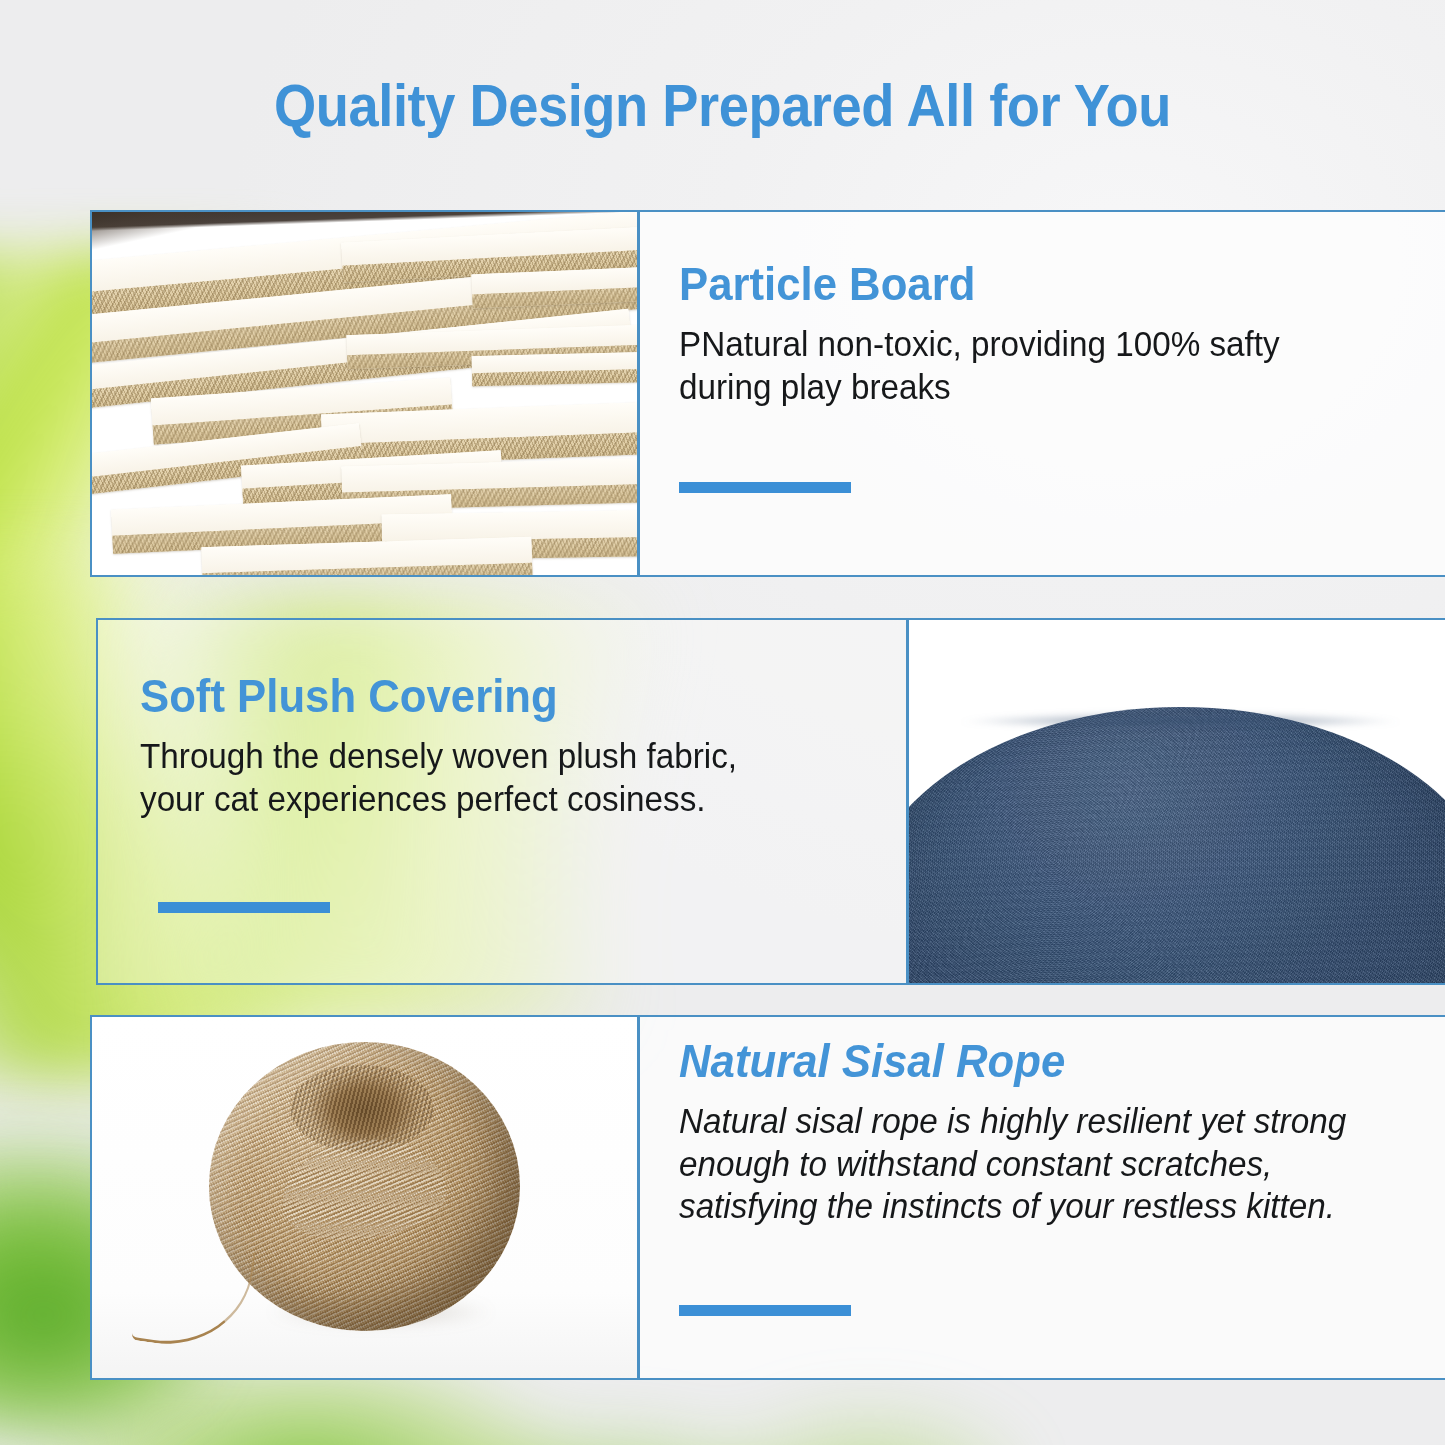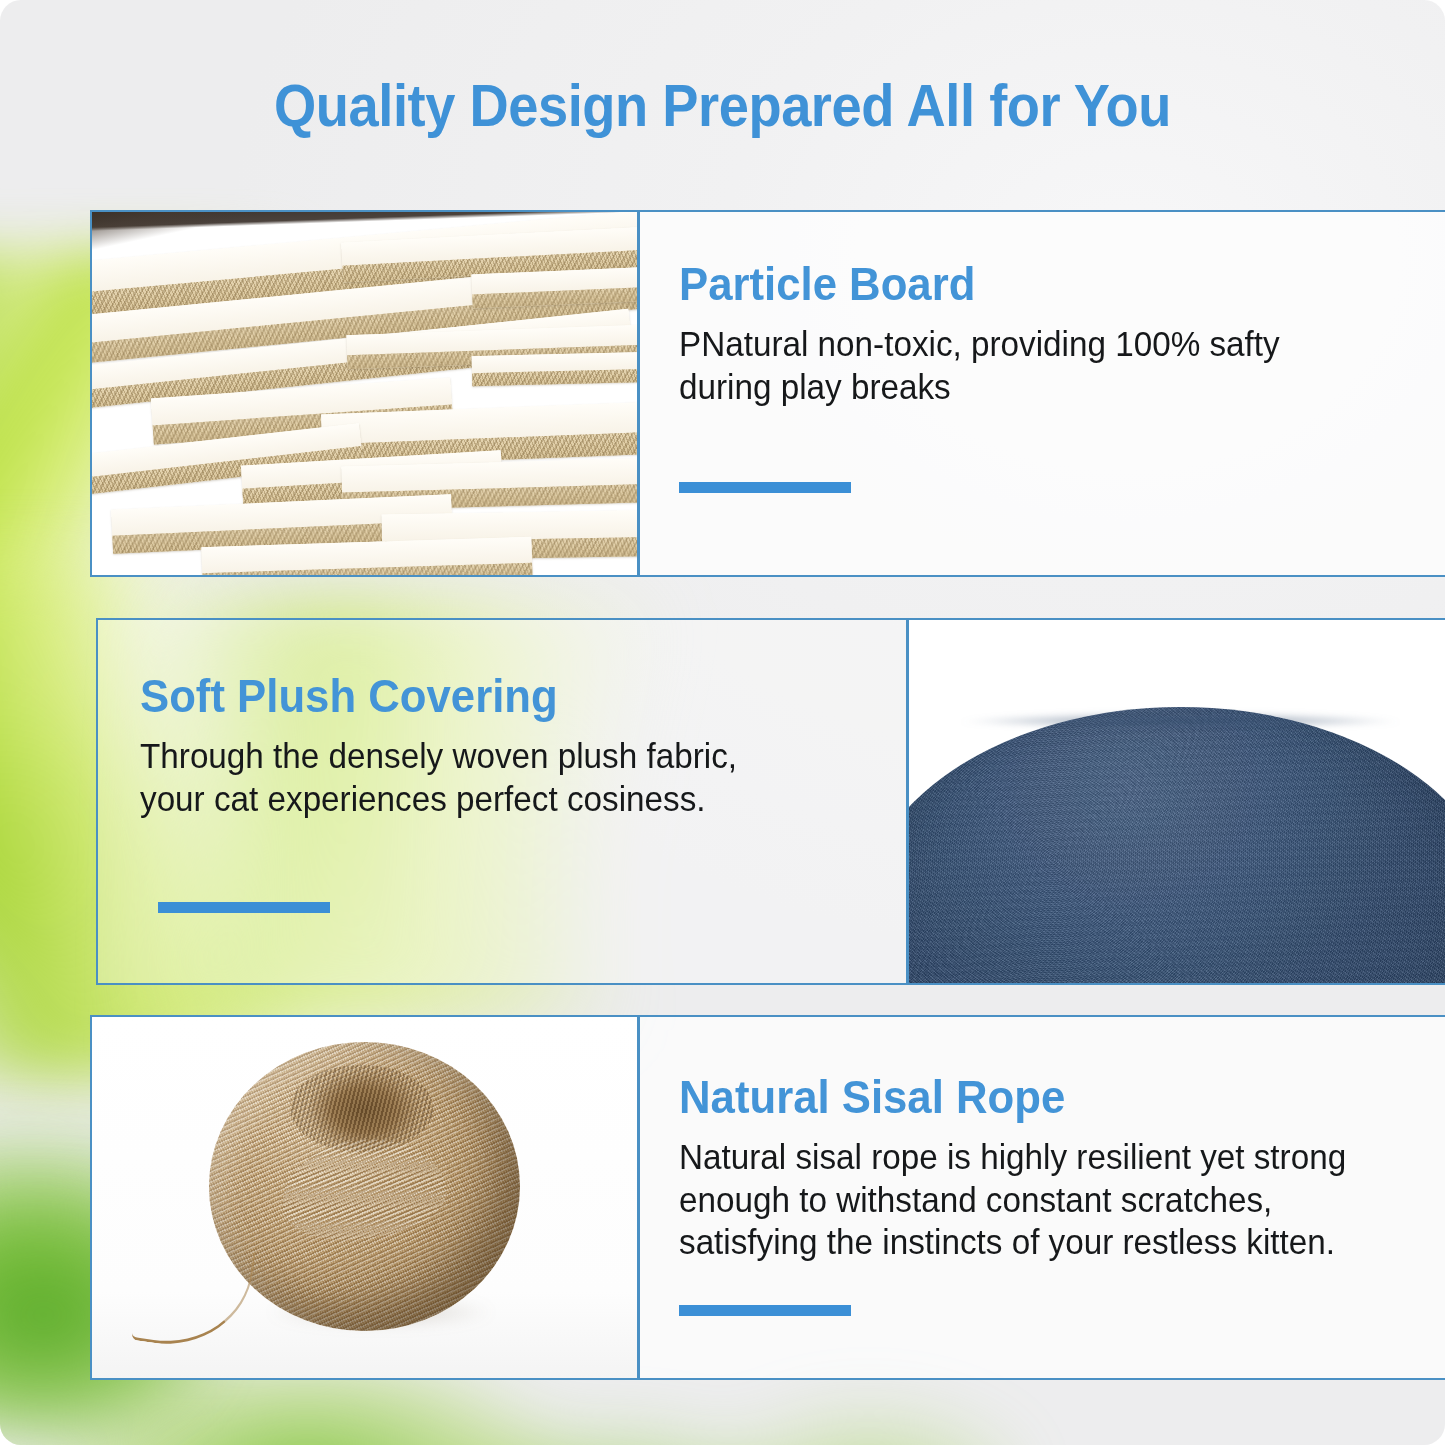--- a/index.html
+++ b/index.html
@@ -12,21 +12,20 @@
   }
 
   #page {
     position: relative;
     width: 1445px;
     height: 1445px;
     overflow: hidden;
     background:
       radial-gradient(ellipse 900px 700px at 78% 18%, #f7f7f8 0%, #f1f1f2 45%, #ededee 100%),
       linear-gradient(135deg, #f4f4f5 0%, #eeeeef 40%, #f2f2f3 70%, #eaeaeb 100%);
-    border-radius: 21px;
   }
 
   
   .foliage {
     position: absolute;
     pointer-events: none;
   }
   #foliage-left-top {
     left: -130px;
     top: 250px;
@@ -402,21 +401,21 @@
 
   <div class="panel" id="panel-3">
     <div class="panel-img" id="img-sisal">
       <div id="rope-shadow"></div>
       <div id="rope-ball">
         <div id="rope-core"></div>
         <div id="rope-swirl"></div>
       </div>
       <div id="rope-tail"></div>
     </div>
-    <div class="panel-text" style="padding-top:56px;">
+    <div class="panel-text" style="padding-top:20px;font-style:italic;">
       <div class="divider-v" style="left:0;"></div>
       <h2 class="feature-title">Natural Sisal Rope</h2>
       <p class="feature-body" style="max-width:760px;">Natural sisal rope is highly resilient yet strong enough to withstand constant scratches, satisfying the instincts of your restless kitten.</p>
       <div class="accent-bar" style="left:42px; top:288px;"></div>
     </div>
   </div>
 
 </div>
 
 </body></html>

